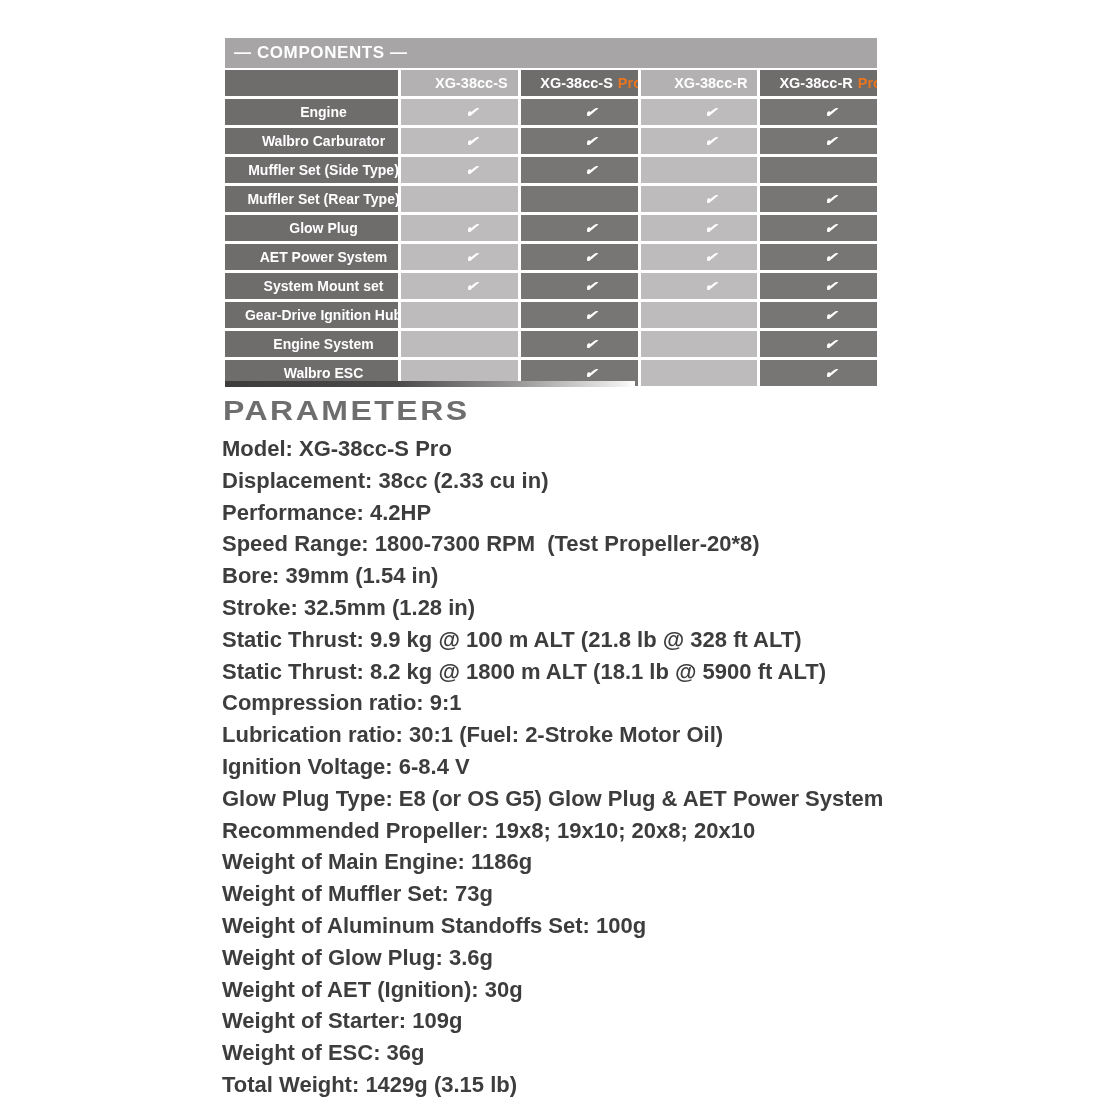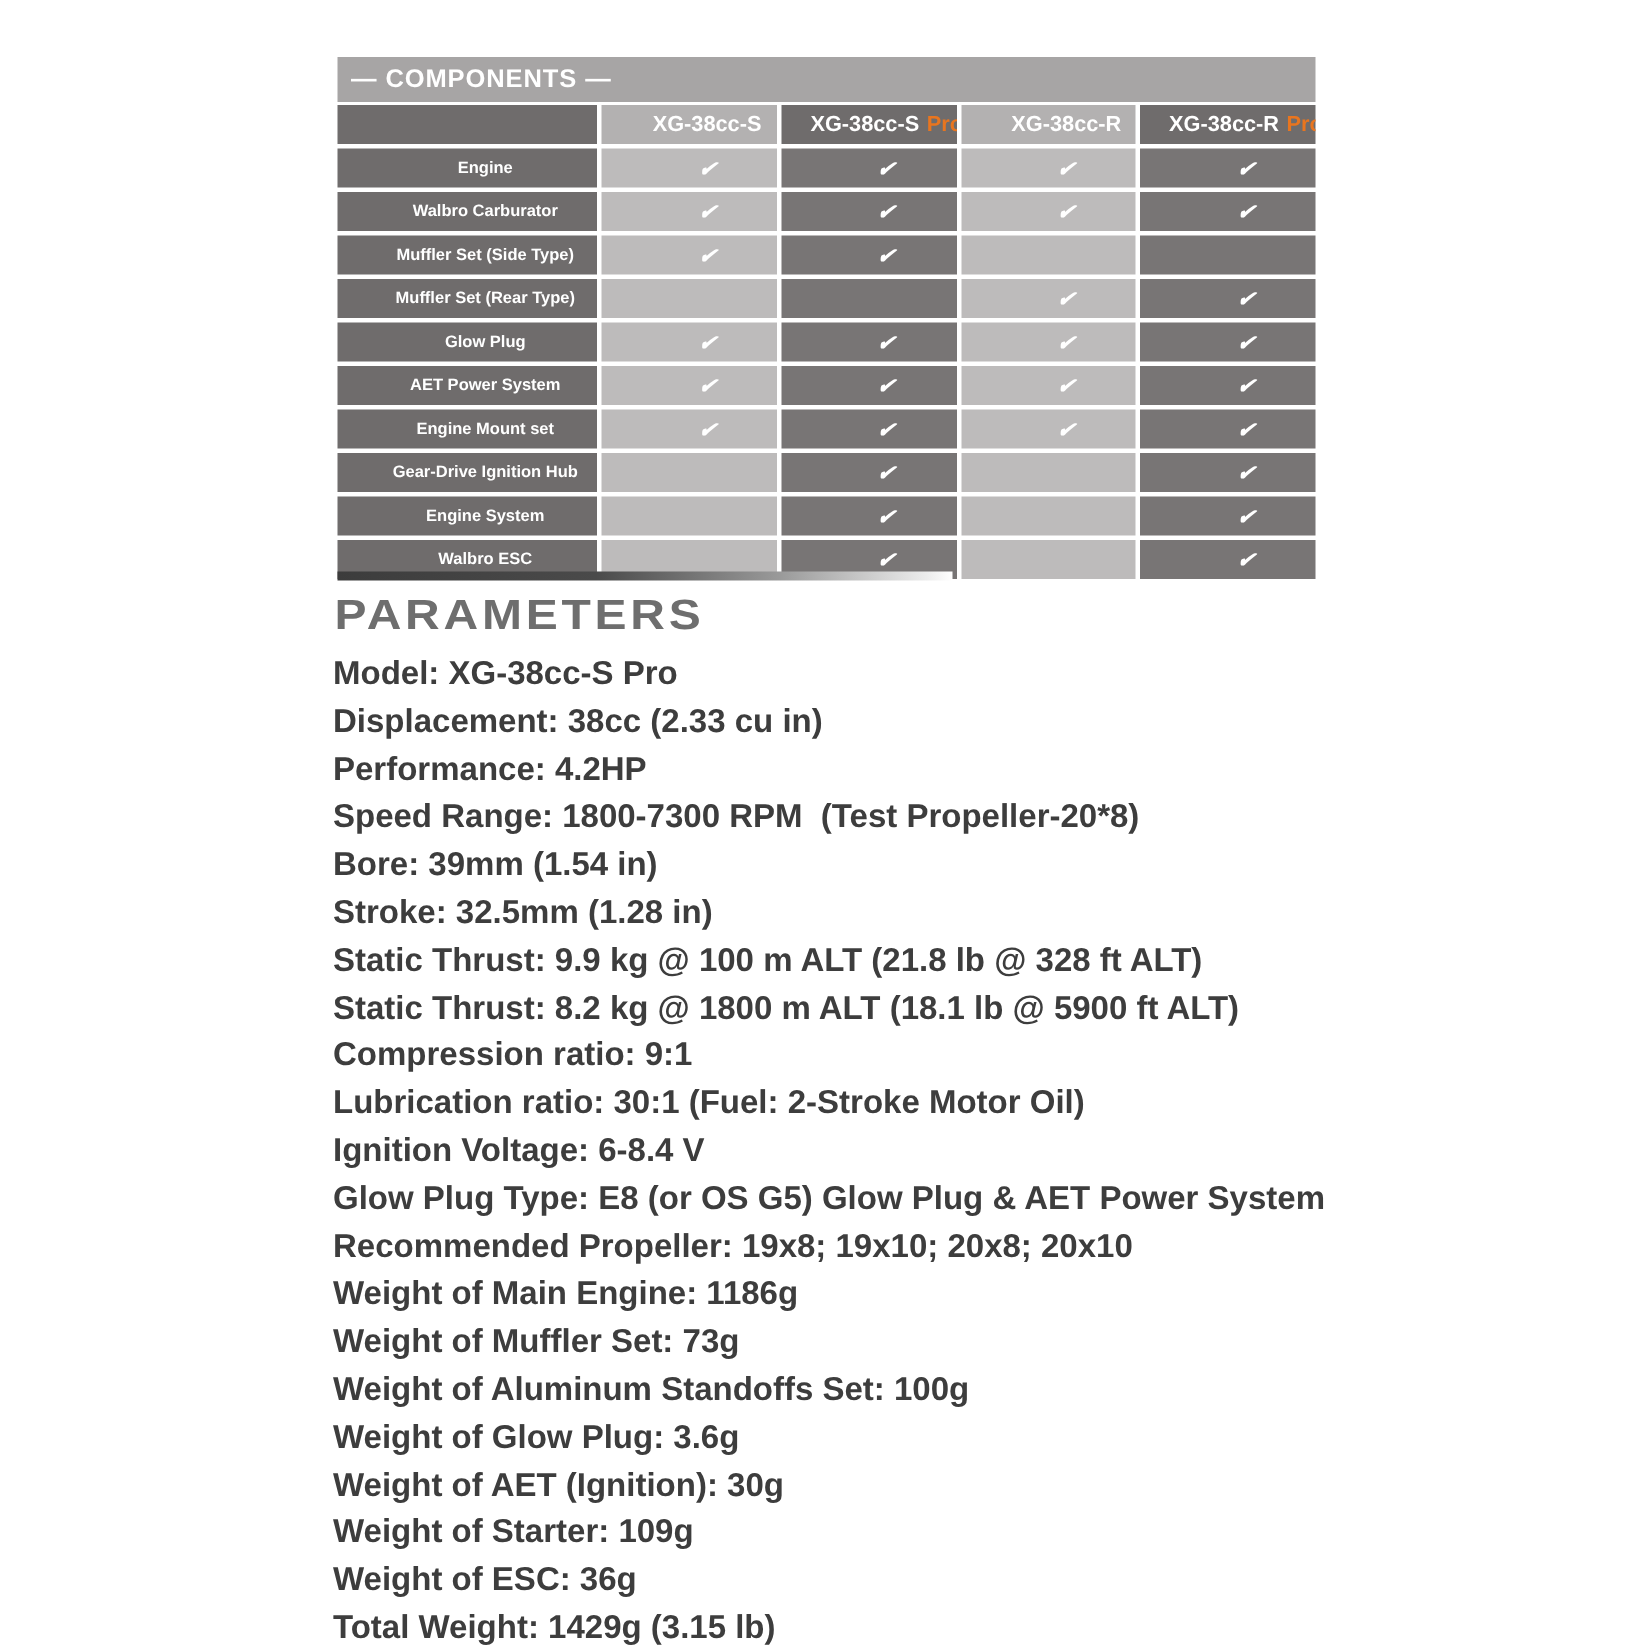--- a/index.html
+++ b/index.html
@@ -8,21 +8,21 @@
 
   
   .components { position:absolute; left:225px; top:22px; width:652px; }
   .comp-title {
     height:30px; background:#a7a5a5; color:#ffffff;
     font-weight:bold; font-size:17px; line-height:30px;
     padding-left:9px; letter-spacing:.6px; margin-bottom:2px;margin-top:16px;
   }
   .comp-grid { display:grid; grid-template-columns:173px repeat(4, 1fr); gap:3px; background:#ffffff; }
   .cell { height:26px; display:flex; align-items:center; justify-content:center; overflow:hidden;padding-left:24px; }
-  .cell.labelcell { background:#6f6c6c; color:#ffffff; font-weight:bold; font-size:11px; white-space:nowrap; }
+  .cell.labelcell { background:#6f6c6c; color:#ffffff; font-weight:bold; font-size:14px; white-space:nowrap; }
   .cell.head { font-weight:bold; font-size:14.5px; color:#ffffff; white-space:nowrap; }
   .cell.head.light { background:#b3b1b1; }
   .cell.head.dark  { background:#6f6c6c; }
   .cell.corner     { background:#6f6c6c; }
   .cell.data.light { background:#bdbbbb; }
   .cell.data.dark  { background:#787575; }
   .check { color:#ffffff; font-size:14px; font-style:italic; font-weight:bold; transform:skewX(-8deg); }
   .pro-tag { margin-left:5px; }
 
   
@@ -127,21 +127,21 @@
       </div>
       <div class="cell data dark">
         <span class="check">✔</span>
       </div>
       <div class="cell data light">
         <span class="check">✔</span>
       </div>
       <div class="cell data dark">
         <span class="check">✔</span>
       </div>
-      <div class="cell labelcell">Engine Mount set</div>
+      <div class="cell labelcell">System Mount set</div>
       <div class="cell data light">
         <span class="check">✔</span>
       </div>
       <div class="cell data dark">
         <span class="check">✔</span>
       </div>
       <div class="cell data light">
         <span class="check">✔</span>
       </div>
       <div class="cell data dark">

